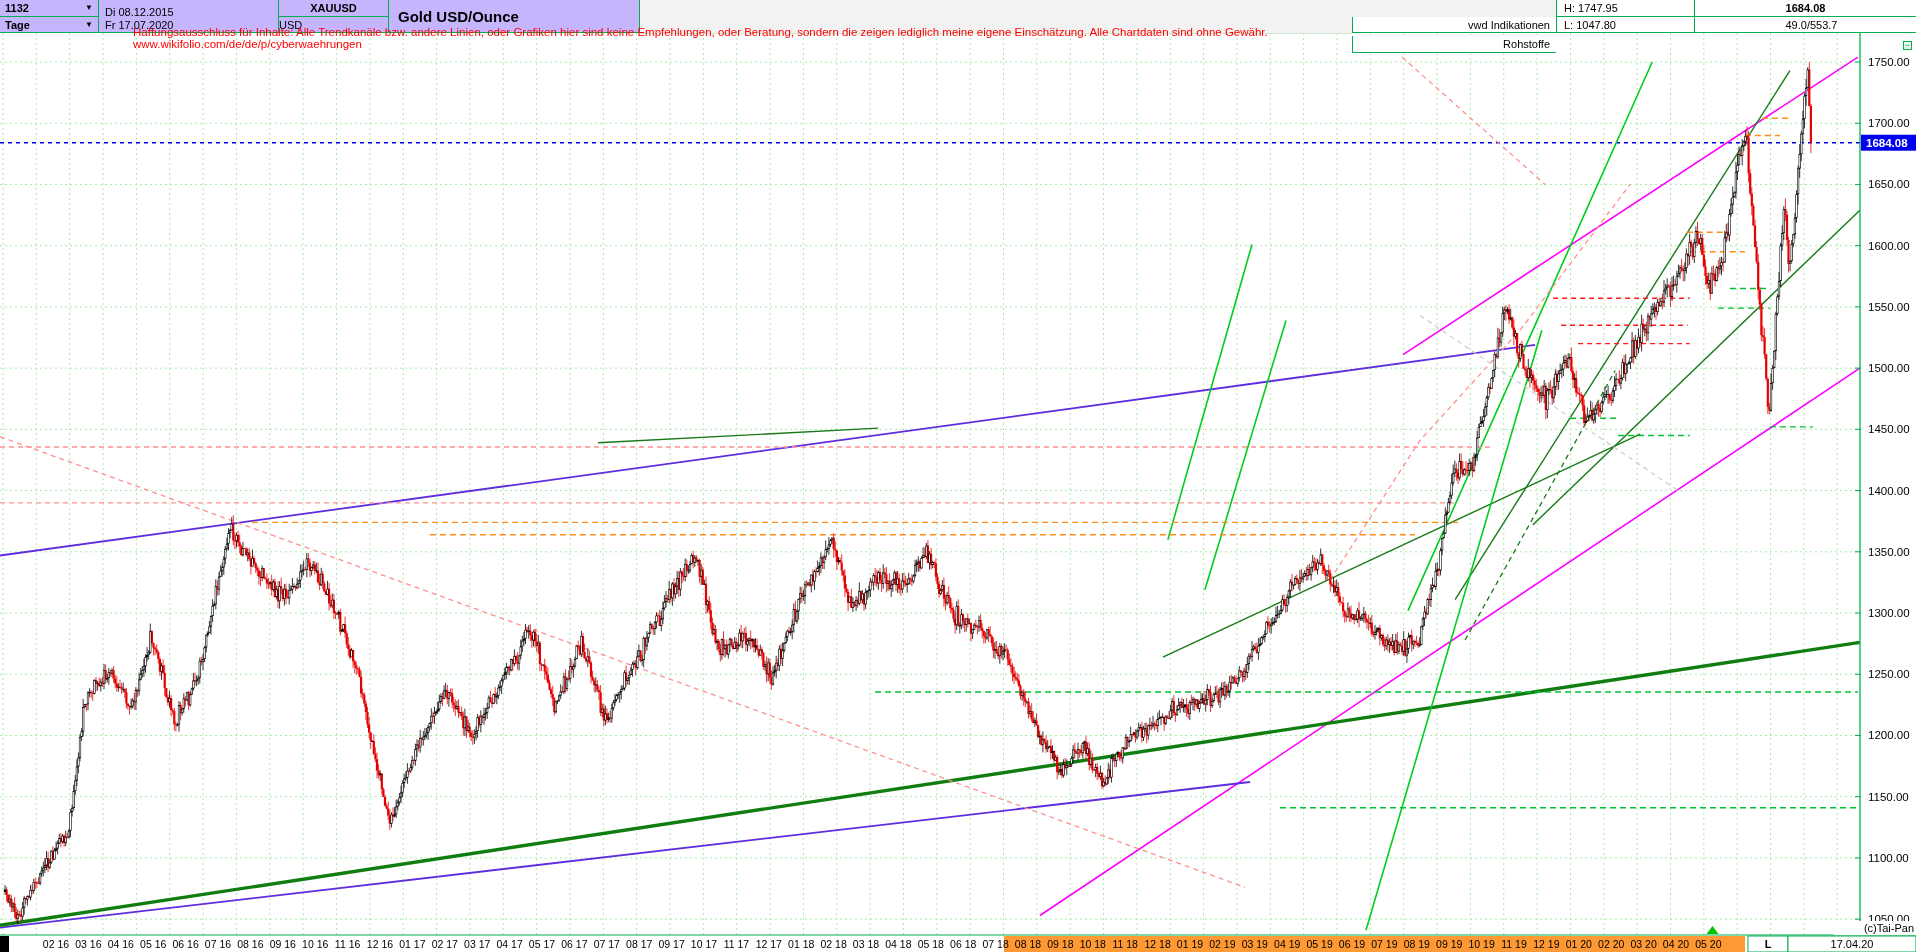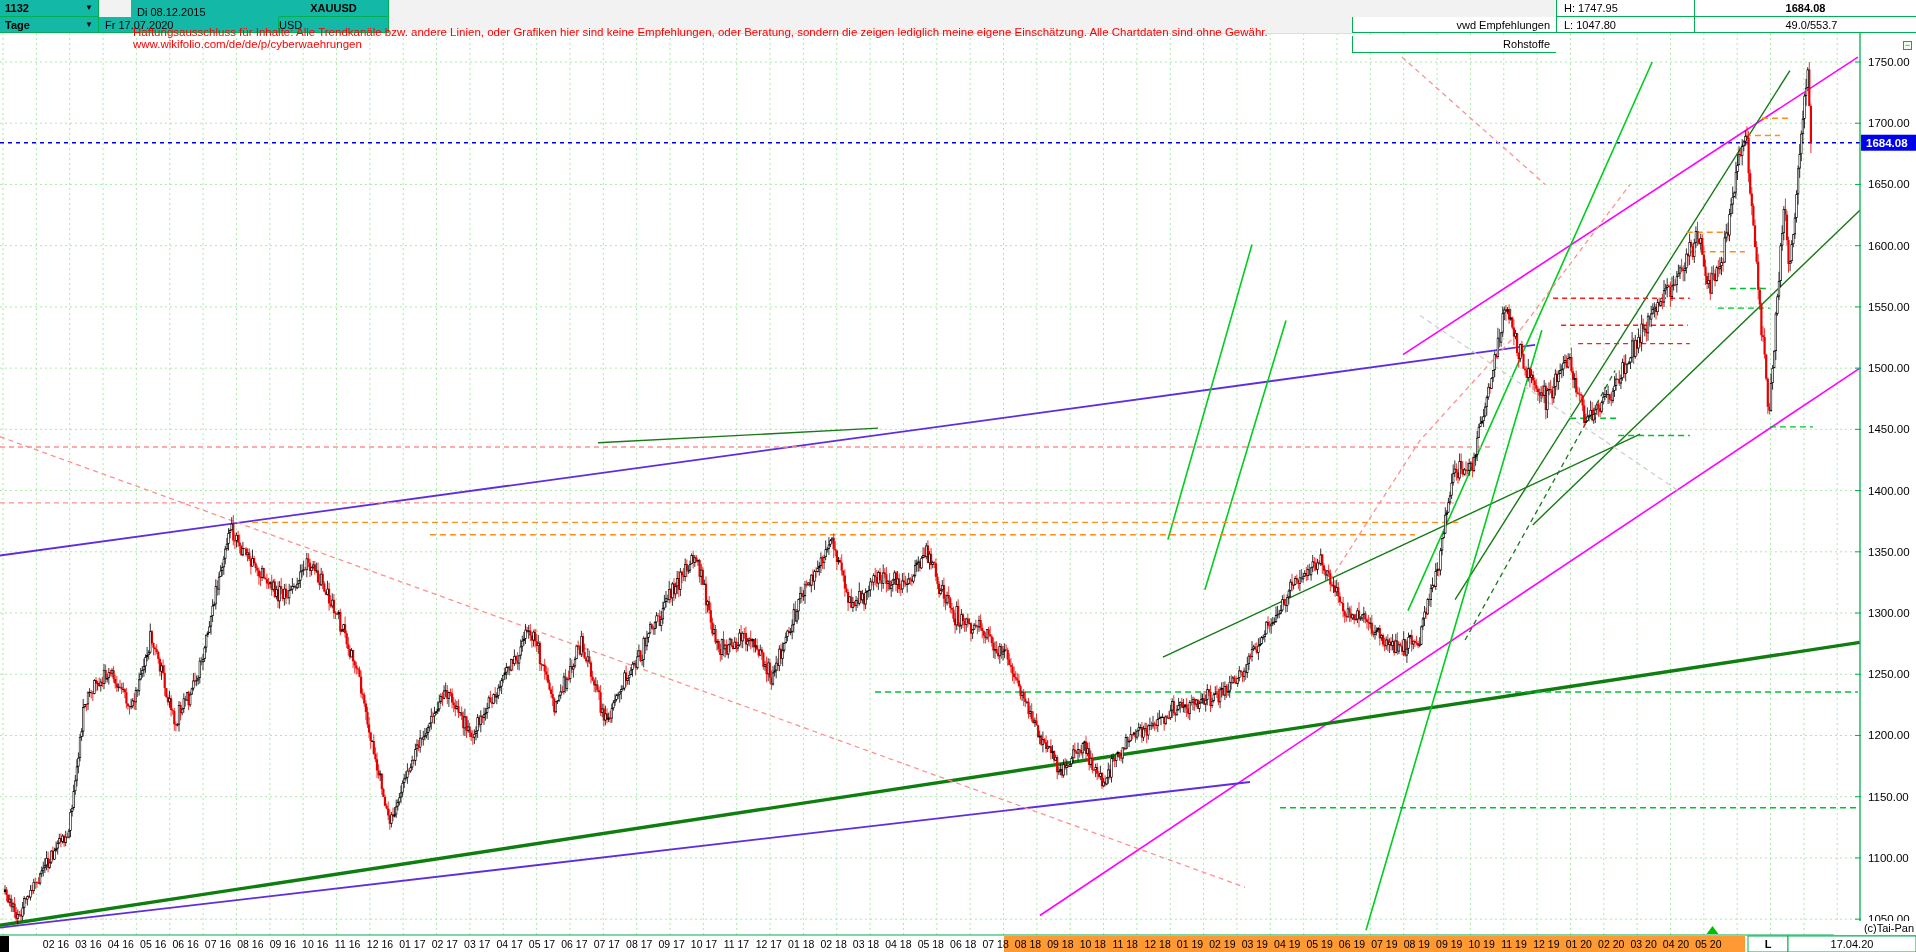--- a/index.html
+++ b/index.html
@@ -1,24 +1,24 @@
 <!DOCTYPE html>
 <html><head>
 <meta charset="utf-8">
 <style>
   html,body{margin:0;padding:0;background:#e8e8e8;}
   .stage{position:relative;width:1916px;height:952px;background:#f2f2f2;overflow:hidden;
          font-family:"Liberation Sans","DejaVu Sans",sans-serif;}
   svg{position:absolute;left:0;top:0;}
   .hdr{position:absolute;top:0;left:0;width:1916px;height:33px;}
-  .cell{position:absolute;background:#14b8a6;border-right:1px solid #00b050;border-bottom:1px solid #00b050;
+  .cell{position:absolute;background:#c4b5fd;border-right:1px solid #00b050;border-bottom:1px solid #00b050;
         box-sizing:border-box;font-size:11px;color:#000;display:flex;align-items:center;white-space:nowrap;gap:28px;}
   .c-bars{left:0;top:0;width:99px;height:17px;padding:0 5px;justify-content:space-between;font-weight:bold;}
   .c-period{left:0;top:17px;width:99px;height:16px;padding:0 5px;justify-content:space-between;font-weight:bold;}
-  .c-date1{left:99px;top:0;width:180px;height:25px;padding:0 6px;margin-left:32px;}
+  .c-date1{left:99px;top:0;width:180px;height:25px;padding:0 6px;}
   .c-date2{left:99px;top:17px;width:180px;height:16px;padding:0 6px;}
   .c-sym{left:279px;top:0;width:110px;height:17px;justify-content:center;font-weight:bold;}
   .c-cur{left:279px;top:17px;width:110px;height:16px;justify-content:flex-start;}
   .c-title{left:389px;top:0;width:251px;height:33px;padding:0 9px;font-size:15px;font-weight:bold;
            border-bottom:1px solid #00b050;border-right:1px solid #00b050;}
   .c-gray{left:640px;top:0;width:712px;height:33px;background:#f2f2f2;border-bottom:1px solid #cfe8cf;}
   .rc{position:absolute;background:#fff;border-left:1px solid #00b050;border-bottom:1px solid #00b050;
       box-sizing:border-box;font-size:11px;display:flex;align-items:center;}
   .rc1a{left:1352px;top:0;width:204px;height:17px;justify-content:flex-end;padding-right:6px;margin-top:36px;}
   .rc1b{left:1352px;top:17px;width:204px;height:16px;justify-content:flex-end;padding-right:6px;}
@@ -273,26 +273,29 @@
       </div>
   <div class="cell c-date2">
         <span>Fr 17.07.2020</span>
       </div>
   <div class="cell c-sym">
         <span>XAUUSD</span>
       </div>
   <div class="cell c-cur">
         <span>USD</span>
       </div>
+  <div class="cell c-title">
+        <span>Gold USD/Ounce</span>
+      </div>
   <div class="c-gray" style="position:absolute;"></div>
   <div class="rc rc1a">
         <span>Rohstoffe</span>
       </div>
   <div class="rc rc1b">
-        <span>vwd Empfehlungen</span>
+        <span>vwd Indikationen</span>
       </div>
   <div class="rc rc2a">
         <span>H: 1747.95</span>
       </div>
   <div class="rc rc2b">
         <span>L: 1047.80</span>
       </div>
   <div class="rc rc3a">
         <b>1684.08</b>
       </div>

